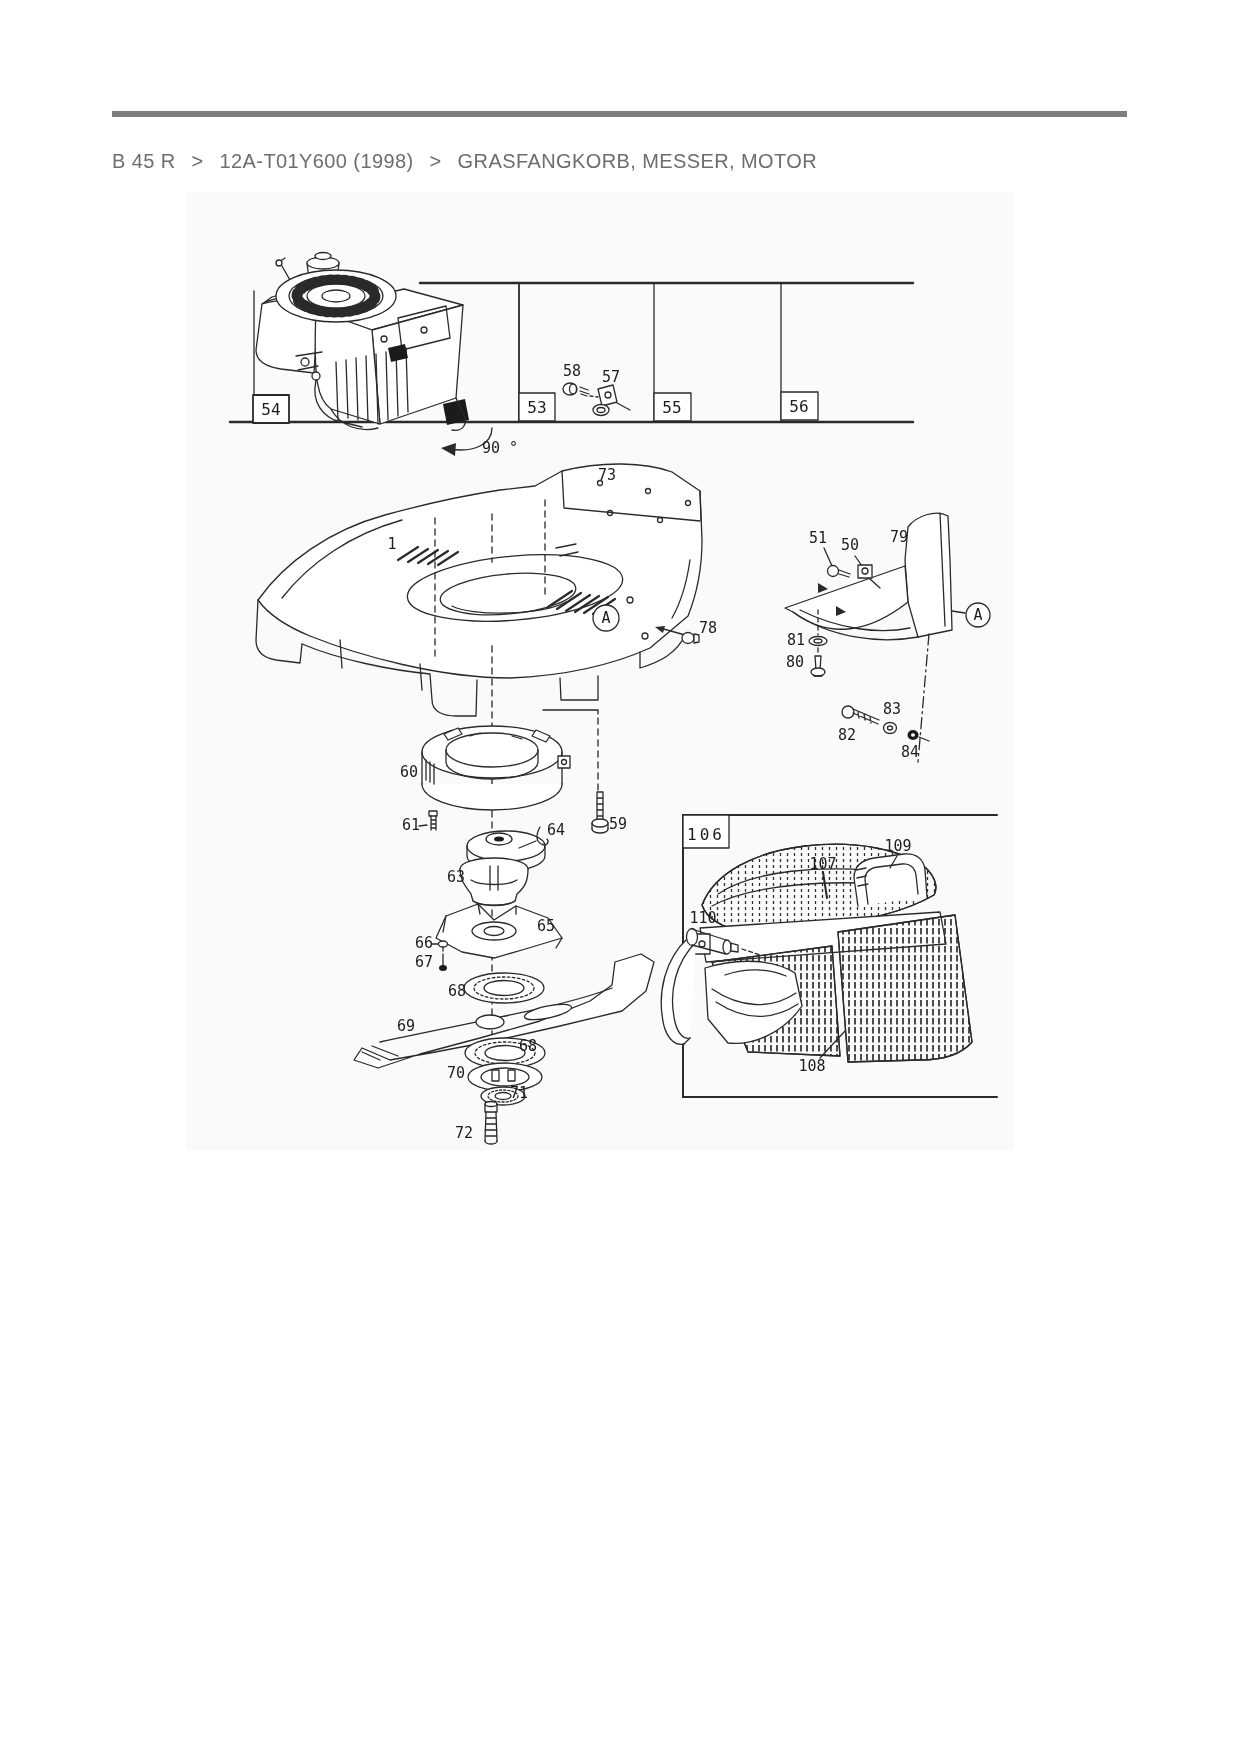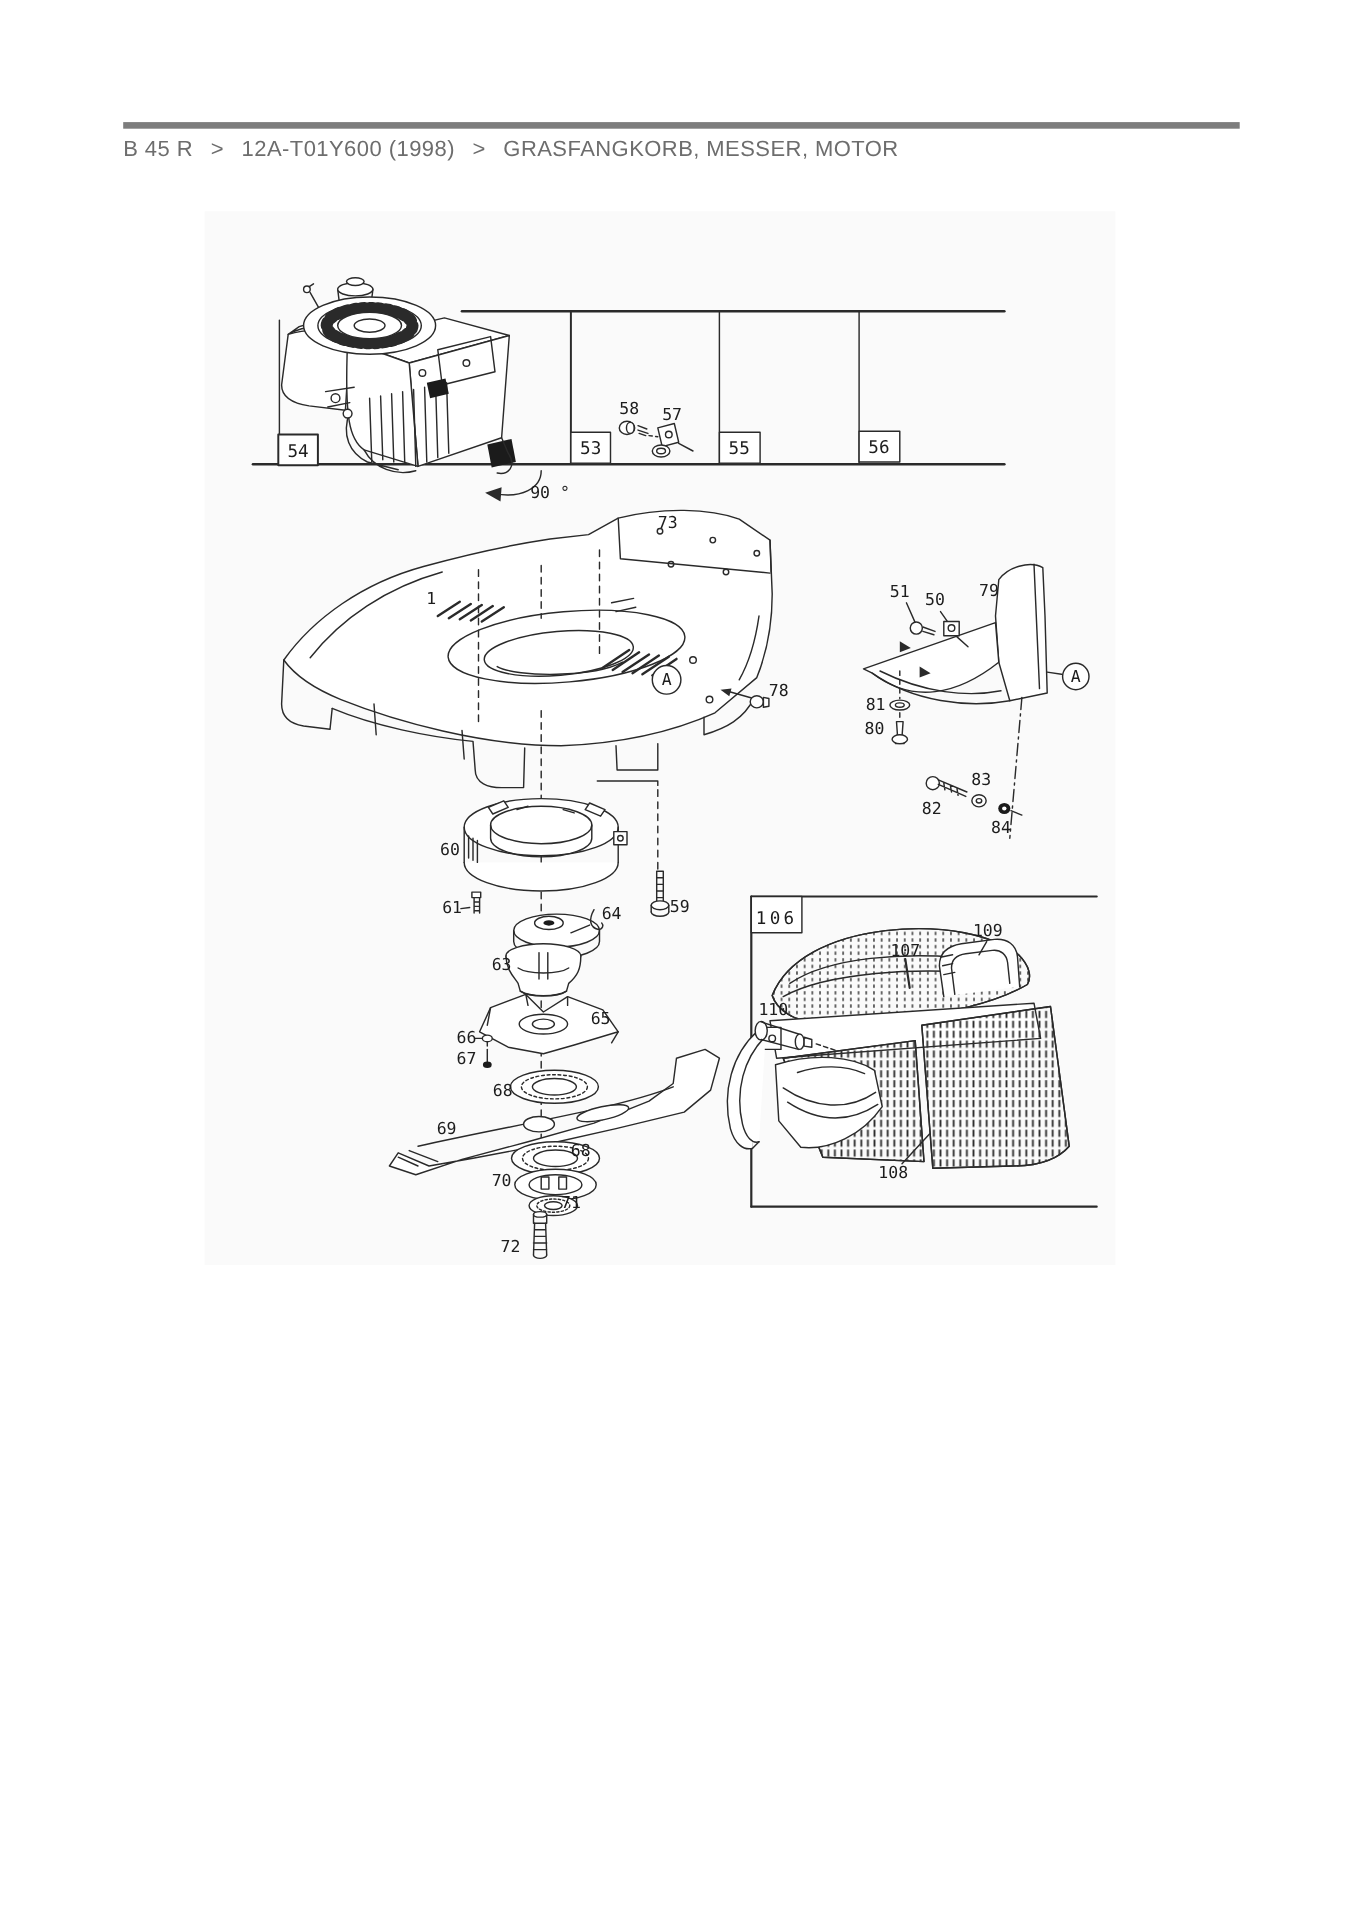--- a/index.html
+++ b/index.html
@@ -1,19 +1,19 @@
 <!DOCTYPE html>
 <html><head>
 <meta charset="utf-8">
 <style>
   html,body{margin:0;padding:0;background:#ffffff;}
   .page{position:relative;width:1240px;height:1754px;background:#ffffff;overflow:hidden;
         font-family:"Liberation Sans",sans-serif;}
   .top-rule{position:absolute;left:112px;top:111px;width:1015px;height:6px;background:#7d7d7d;}
-  .breadcrumb{position:absolute;left:112px;top:125px;font-size:20px;color:#6d6d6d;
+  .breadcrumb{position:absolute;left:112px;top:150px;font-size:20px;color:#6d6d6d;
               letter-spacing:.4px;white-space:nowrap;}
   .breadcrumb .seg{cursor:pointer;}
   .breadcrumb .sep{margin:0 10px;color:#6d6d6d;}
   .diagram-wrap{position:absolute;left:0;top:0;width:1240px;height:1754px;}
   svg{display:block;}
   svg text{font-family:"DejaVu Sans Mono","Liberation Mono",monospace;fill:#1d1d1d;}
   .co{font-size:15px;}
   .co-big{font-size:16px;}
 </style>
 </head>

